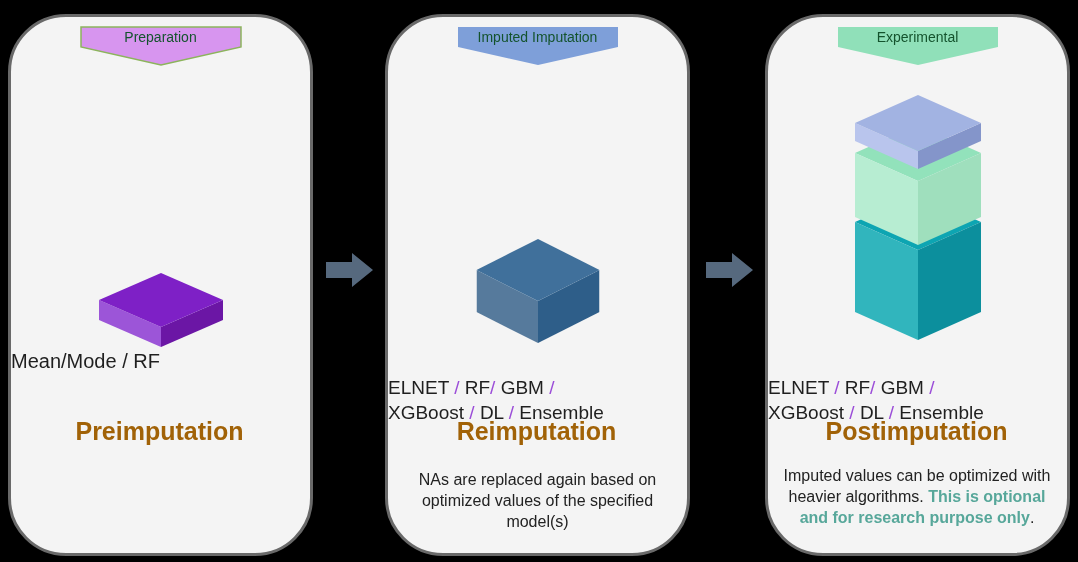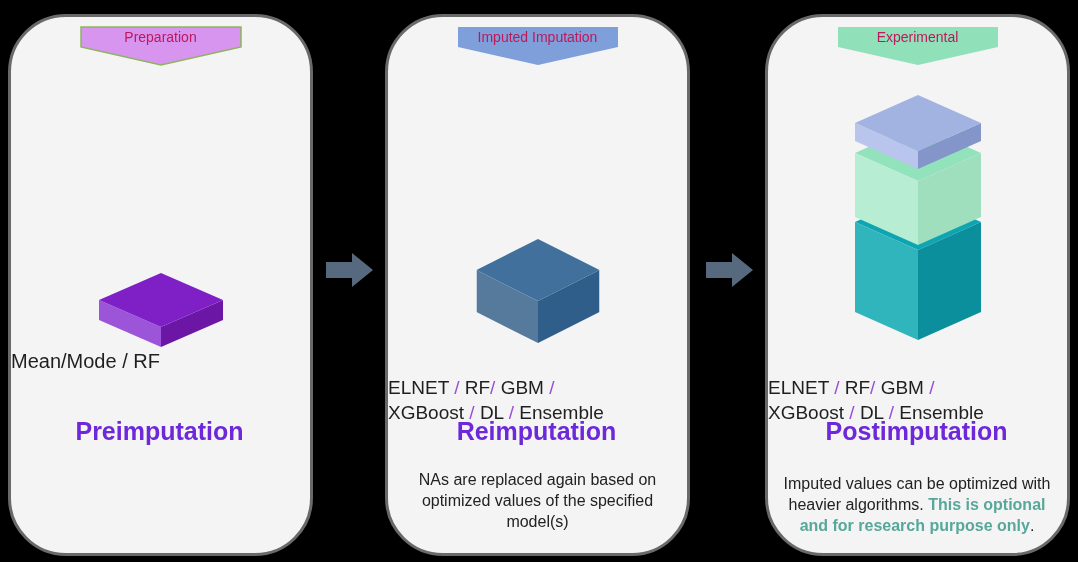--- a/index.html
+++ b/index.html
@@ -7,34 +7,34 @@
          font-family:"Liberation Sans",sans-serif;}
   .card{position:absolute;top:14px;width:305px;height:542px;box-sizing:border-box;
         background:#f4f4f4;border:3px solid #696969;border-radius:58px;}
   .card1{left:8px;}
   .card2{left:385px;}
   .card3{left:765px;}
   .banner{position:absolute;top:9px;left:50%;transform:translateX(-50%);
           width:162px;height:40px;}
   .banner svg{position:absolute;left:0;top:0;}
   .banner-label{position:absolute;top:1px;left:0;right:0;text-align:center;
-          font-size:14px;line-height:21px;color:#be185d;}
+          font-size:14px;line-height:21px;color:#14532d;}
   .icon-wrap{position:absolute;left:50%;transform:translateX(-50%);}
   .icon-slab{top:256px;}
   .icon-cube{top:222px;}
   .icon-stack{top:78px;}
   .methods{position:absolute;left:0;right:0;
            font-size:19px;line-height:25px;color:#1f1f1f;}
   .methods1{top:332px;font-size:20px;}
   .methods23{top:334px;margin-top:24px;}
   .title{position:absolute;top:400px;left:0;right:2px;text-align:center;
-         font-size:25px;font-weight:700;color:#6d28d9;}
+         font-size:25px;font-weight:700;color:#a16207;}
   .desc{position:absolute;top:452px;left:16px;right:16px;text-align:center;
         font-size:16px;line-height:21px;color:#222;}
-  .card3 .desc{top:448px;left:13px;right:14px;margin-top:8px;}
+  .card3 .desc{top:448px;left:13px;right:14px;}
   .hl{color:#57a79a;font-weight:700;}
   .arrow{position:absolute;top:252px;width:48px;height:36px;}
   .arrow1{left:326px;}
   .arrow2{left:706px;}
 </style>
 </head>
 <body>
 
 <div class="stage">
 

